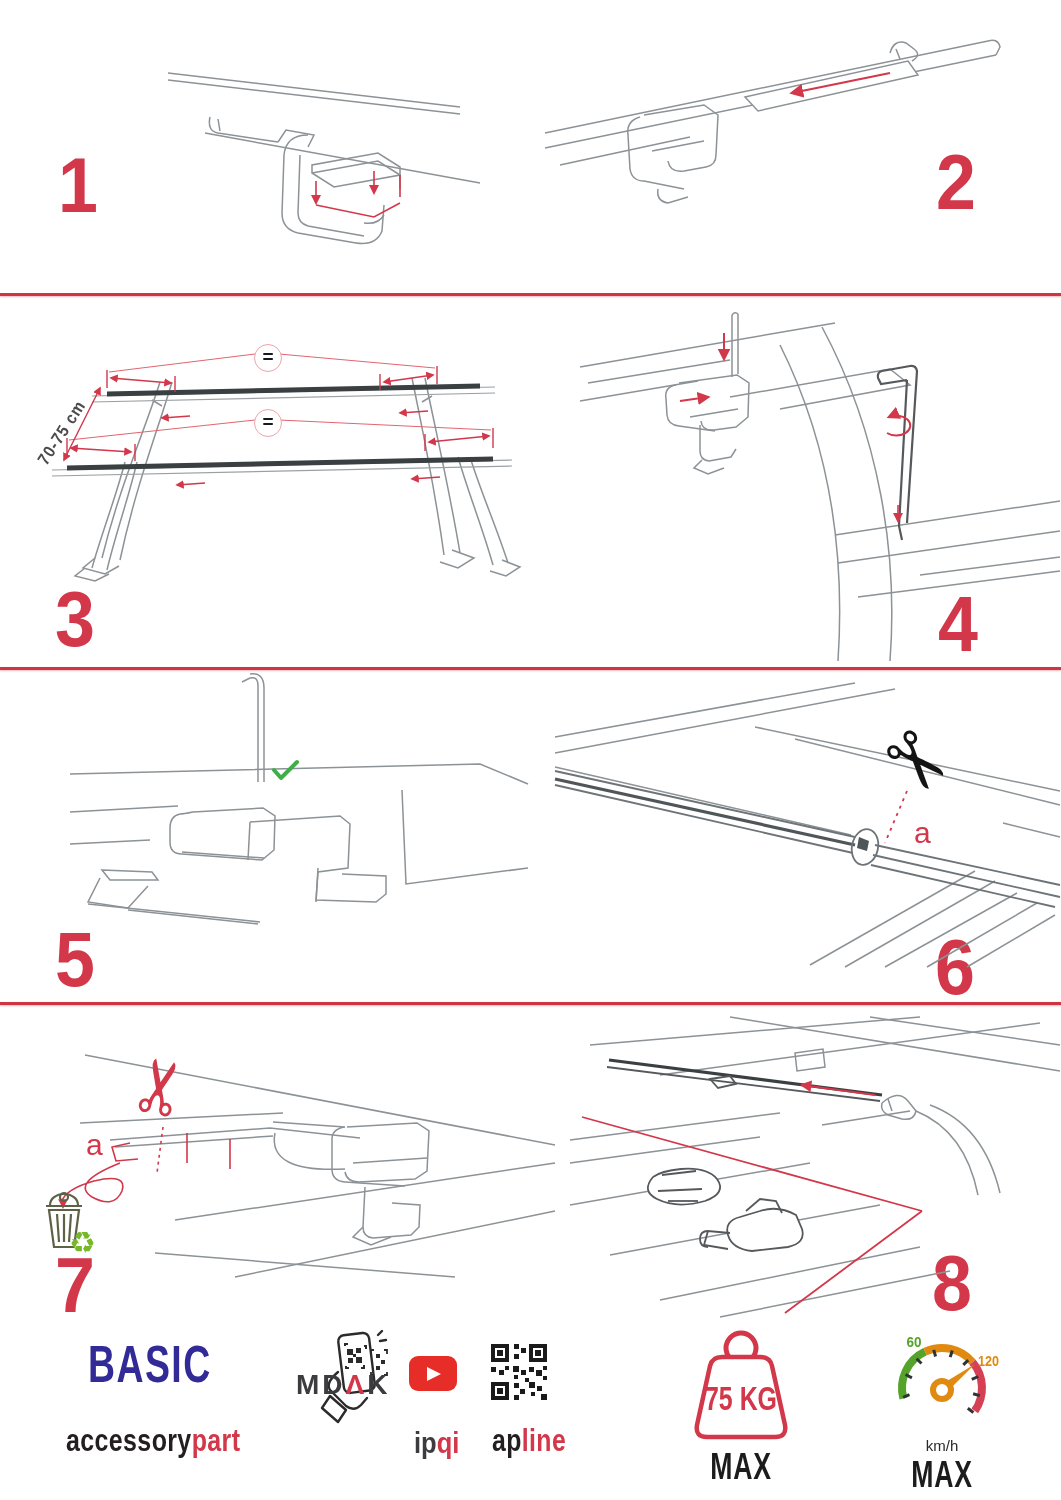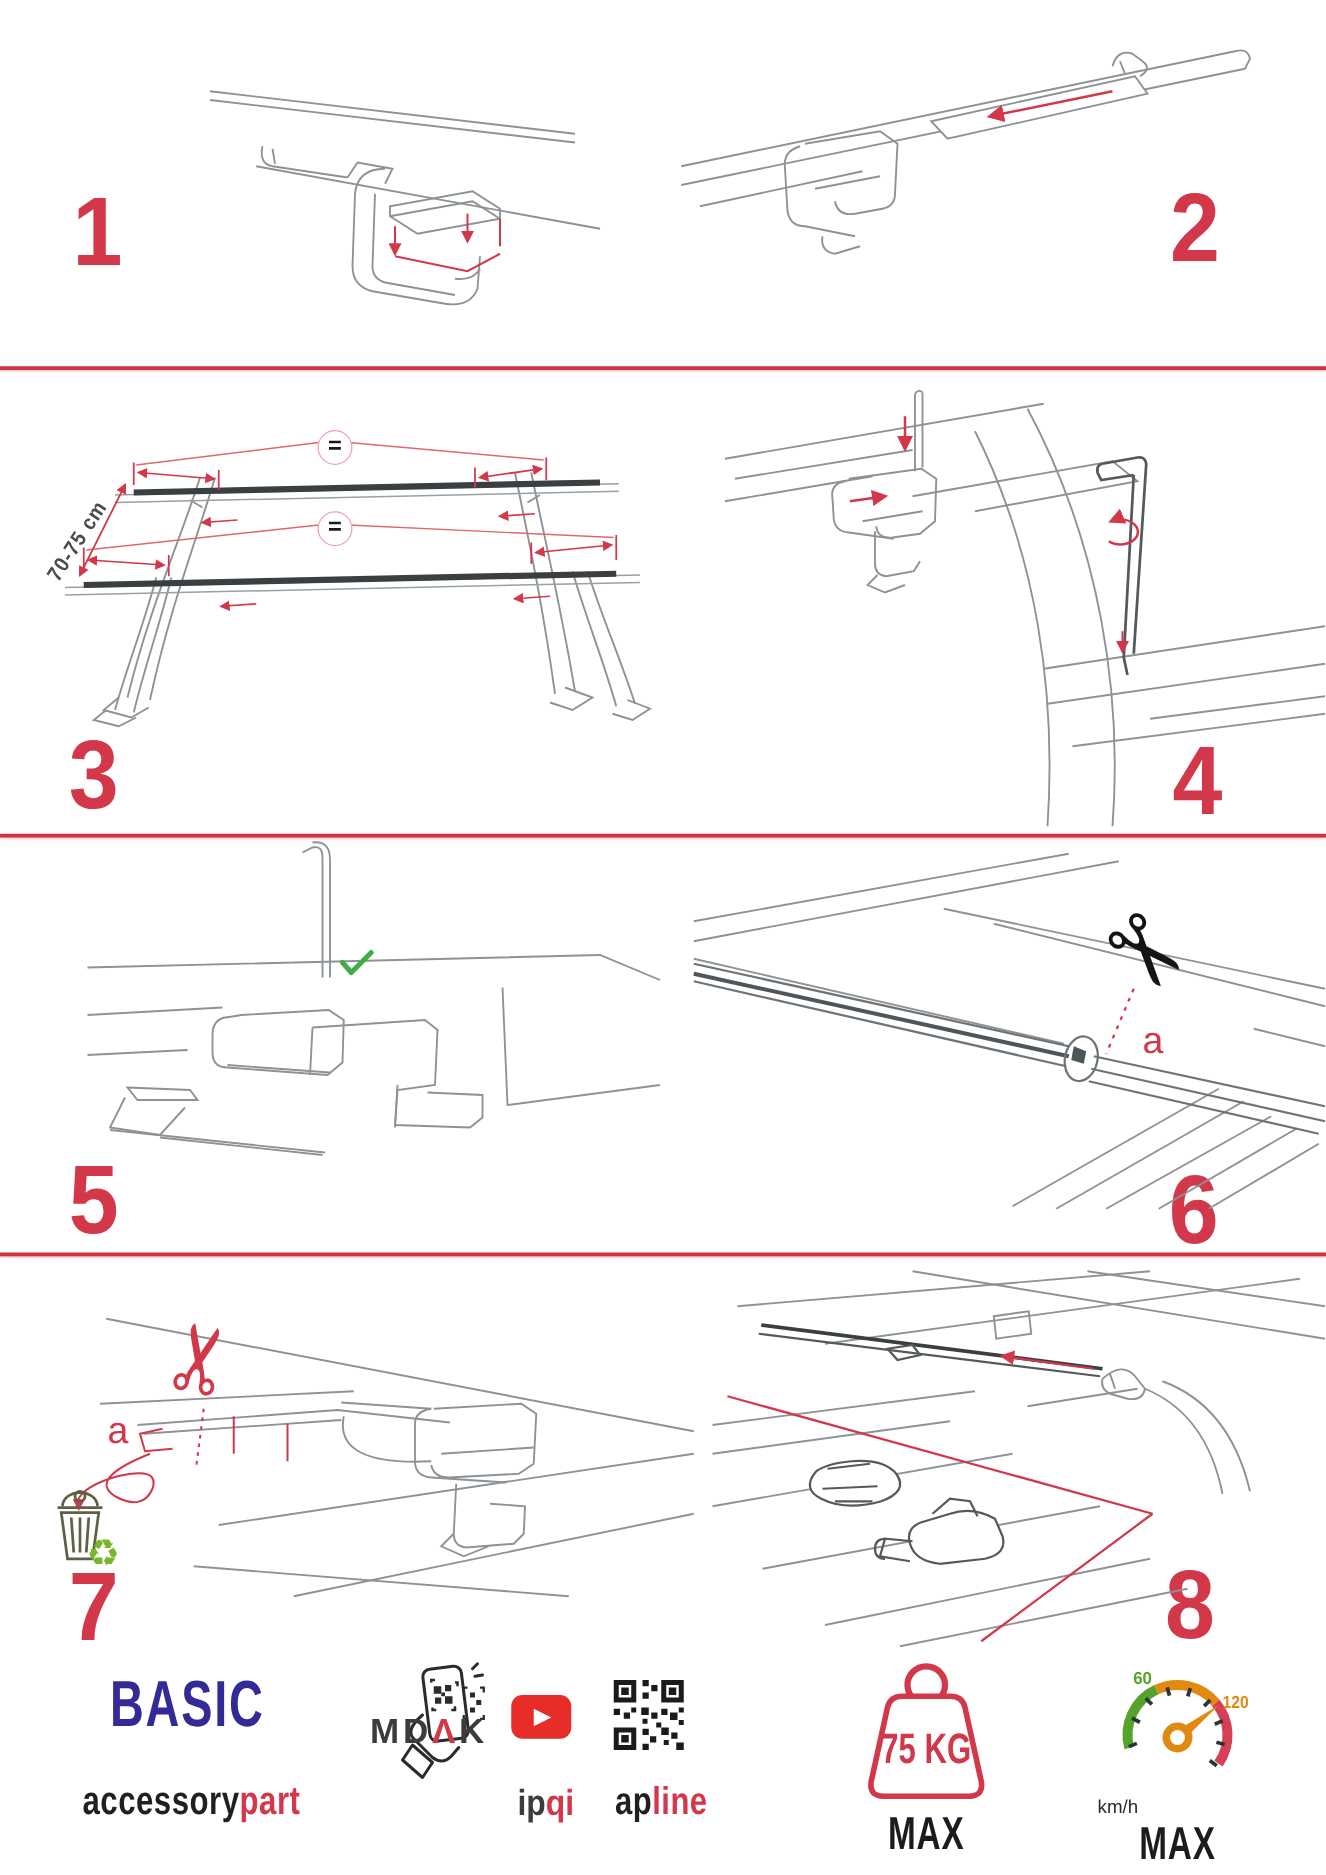--- a/index.html
+++ b/index.html
@@ -42,21 +42,21 @@
     line-height:1;transform:scaleX(.88);transform-origin:left top;white-space:nowrap;
   }
   .logo-apline{
     position:absolute;left:492px;top:1425px;font-size:31px;font-weight:700;color:#231f20;
     line-height:1;transform:scaleX(.8);transform-origin:left top;white-space:nowrap;letter-spacing:.5px;
   }
   .maxlabel{
     position:absolute;color:#1c1c1c;font-size:37px;font-weight:700;line-height:1;text-align:center;
     transform:scaleX(.72);transform-origin:center top;letter-spacing:1px;white-space:nowrap;
   }
-  .kmh{position:absolute;color:#2a2a2a;font-size:15px;font-weight:400;line-height:1;}
+  .kmh{position:absolute;color:#2a2a2a;font-size:15px;font-weight:400;text-align:center;line-height:1;}
   .yt{
     position:absolute;left:409px;top:1356px;width:48px;height:35px;background:#e62d27;border-radius:9px;
     display:flex;align-items:center;justify-content:center;
   }
   .yt svg{display:block;}
   svg{overflow:visible;}
 </style>
 </head>
 <body>
 

